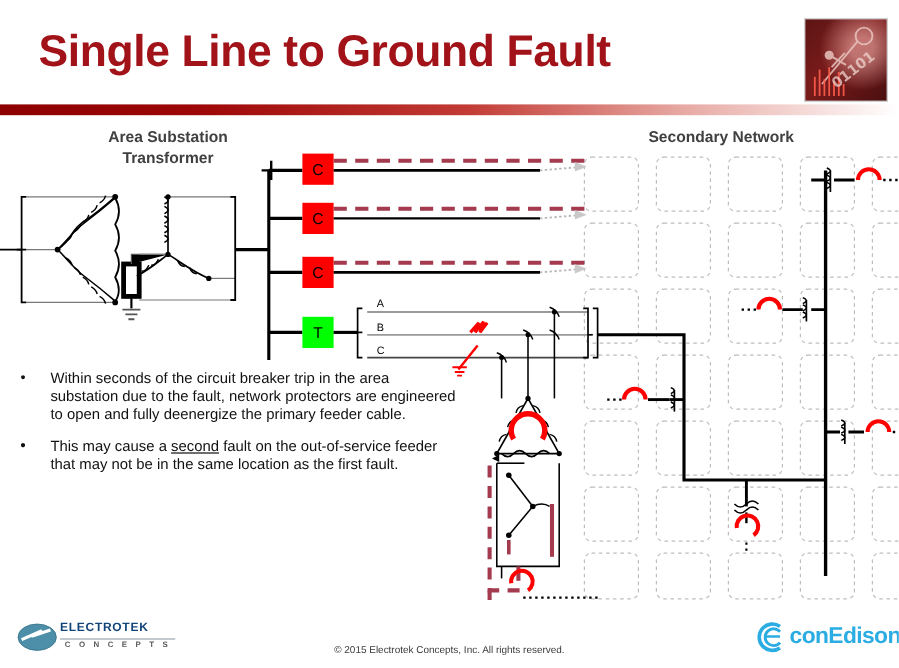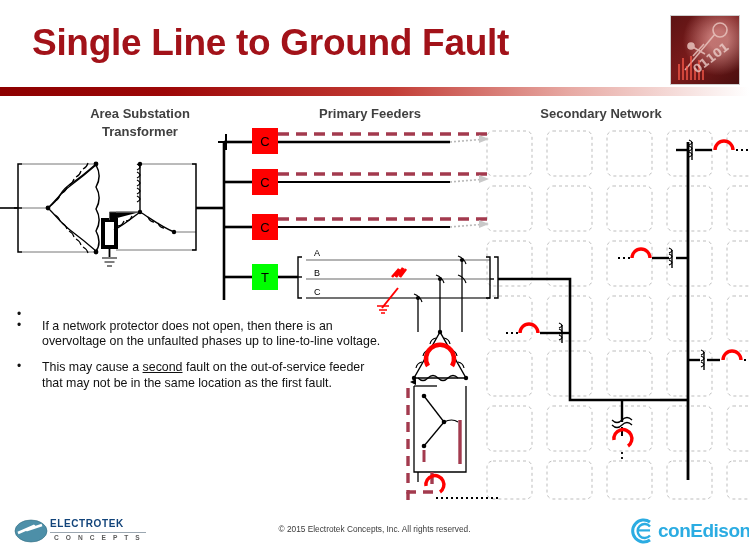--- a/index.html
+++ b/index.html
@@ -59,21 +59,21 @@
     color:#111111;
   }
   .bullet .dot{
     position:absolute;left:3px;top:-1px;
     font-size:12px;color:#111;
   }
   .bullet u{text-decoration:underline;}
 
   
   .copyright{
-    position:absolute;left:0;top:524px;width:749px;
+    position:absolute;left:0;top:536px;width:749px;
     text-align:center;font-size:8.3px;color:#3b3b3b;
   }
   .logo-et{position:absolute;left:14px;top:516px;width:135px;height:32px;}
   .logo-ce{position:absolute;left:624px;top:518px;width:122px;height:28px;}
   .ce-text{
     position:absolute;left:34px;top:2px;
     font-size:19px;font-weight:bold;color:#2BACE2;
     letter-spacing:-0.5px;
   }
   .et-text{
@@ -118,21 +118,20 @@
       </g>
     </svg>
   </div>
 
   <div class="rule"></div>
 
   <div class="col-head" id="head-area">
     <div>Area Substation</div>
     <div>Transformer</div>
   </div>
-  <div class="col-head" id="head-primary">Primary Feeders</div>
   <div class="col-head" id="head-secondary">Secondary Network</div>
 
   <div id="diagram">
   <svg width="749" height="380" viewBox="0 0 749 380">
 
     <defs>
       <g id="npWinding">
         <path d="M0 -7 q4 3.5 0 7 q4 3.5 0 7" stroke="#000" stroke-width="1.2" fill="none"></path>
       </g>
     </defs>
@@ -399,25 +398,25 @@
       <path d="M622 332 L622 340" stroke="#000" stroke-width="1.8" stroke-dasharray="2 3"></path>
     </g>
 
   </svg>
   </div>
 
   <div class="bullets">
 
     <div class="bullet">
       <span class="dot">•</span>
+      <span>Within seconds of the circuit breaker trip in the area substation due to the fault, network protectors are engineered to open and fully deenergize the primary feeder cable.</span>
     </div>
 
     <div class="bullet">
       <span class="dot">•</span>
-      <span>If a network protector does not open, then there is an overvoltage on the unfaulted phases up to line-to-line voltage.</span>
     </div>
 
     <div class="bullet">
       <span class="dot">•</span>
       <span>This may cause a </span><u>second</u><span> fault on the out-of-service feeder that may not be in the same location as the first fault.</span>
     </div>
 
   </div>
 
   <div class="logo-et">

